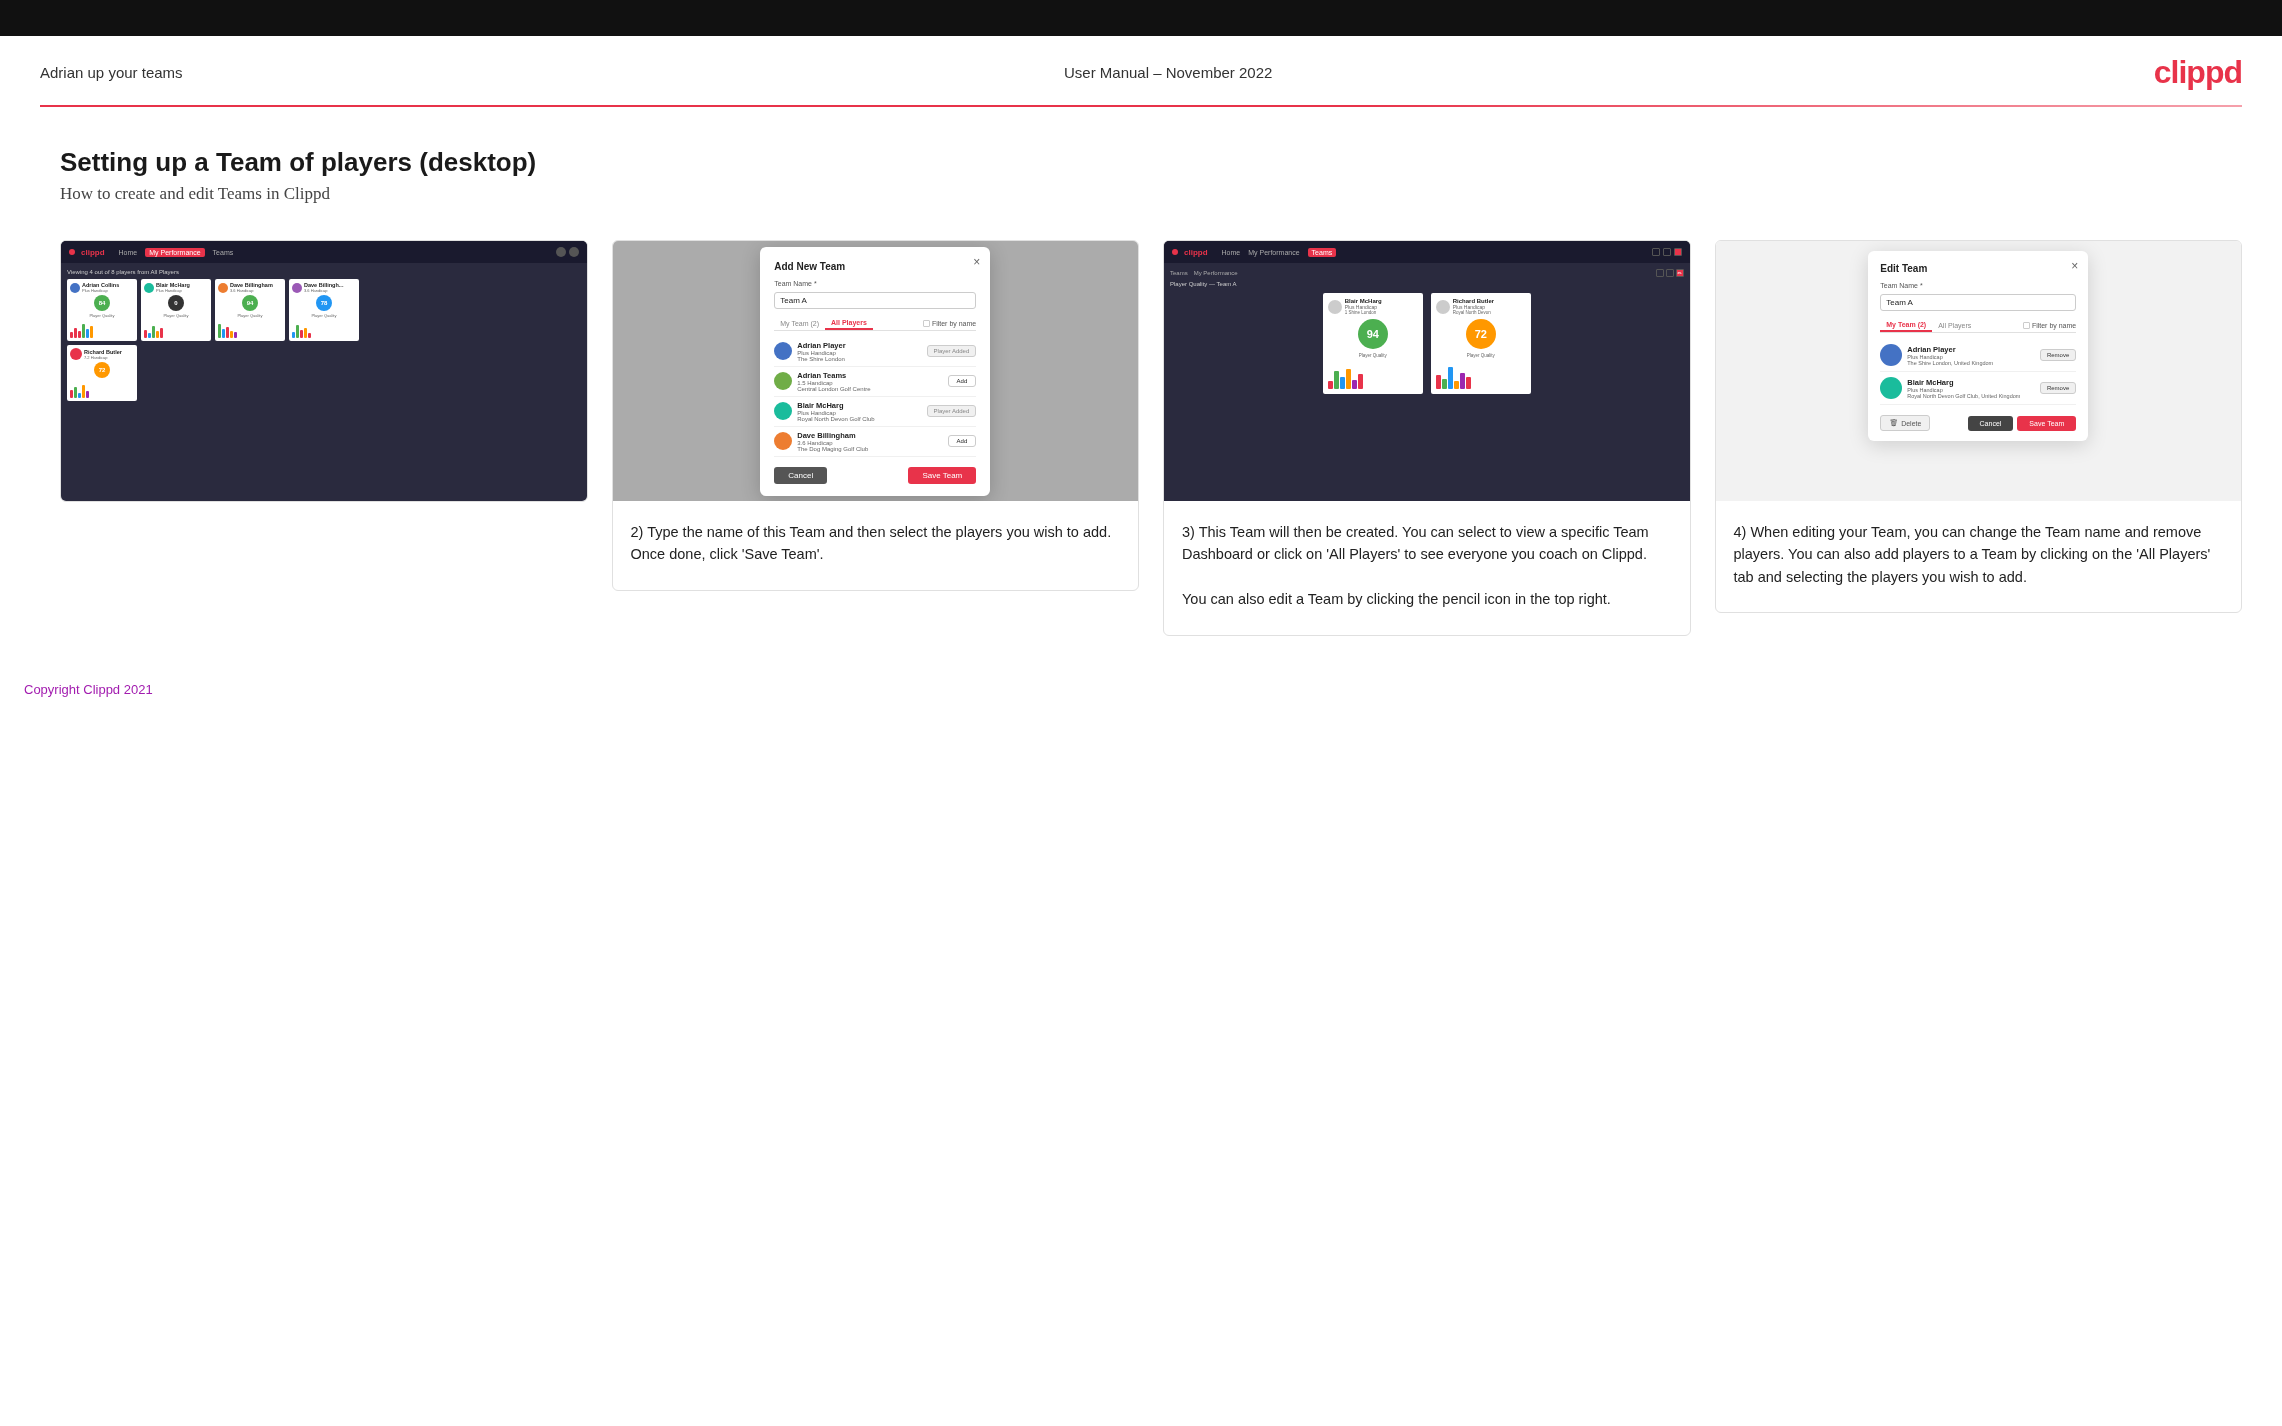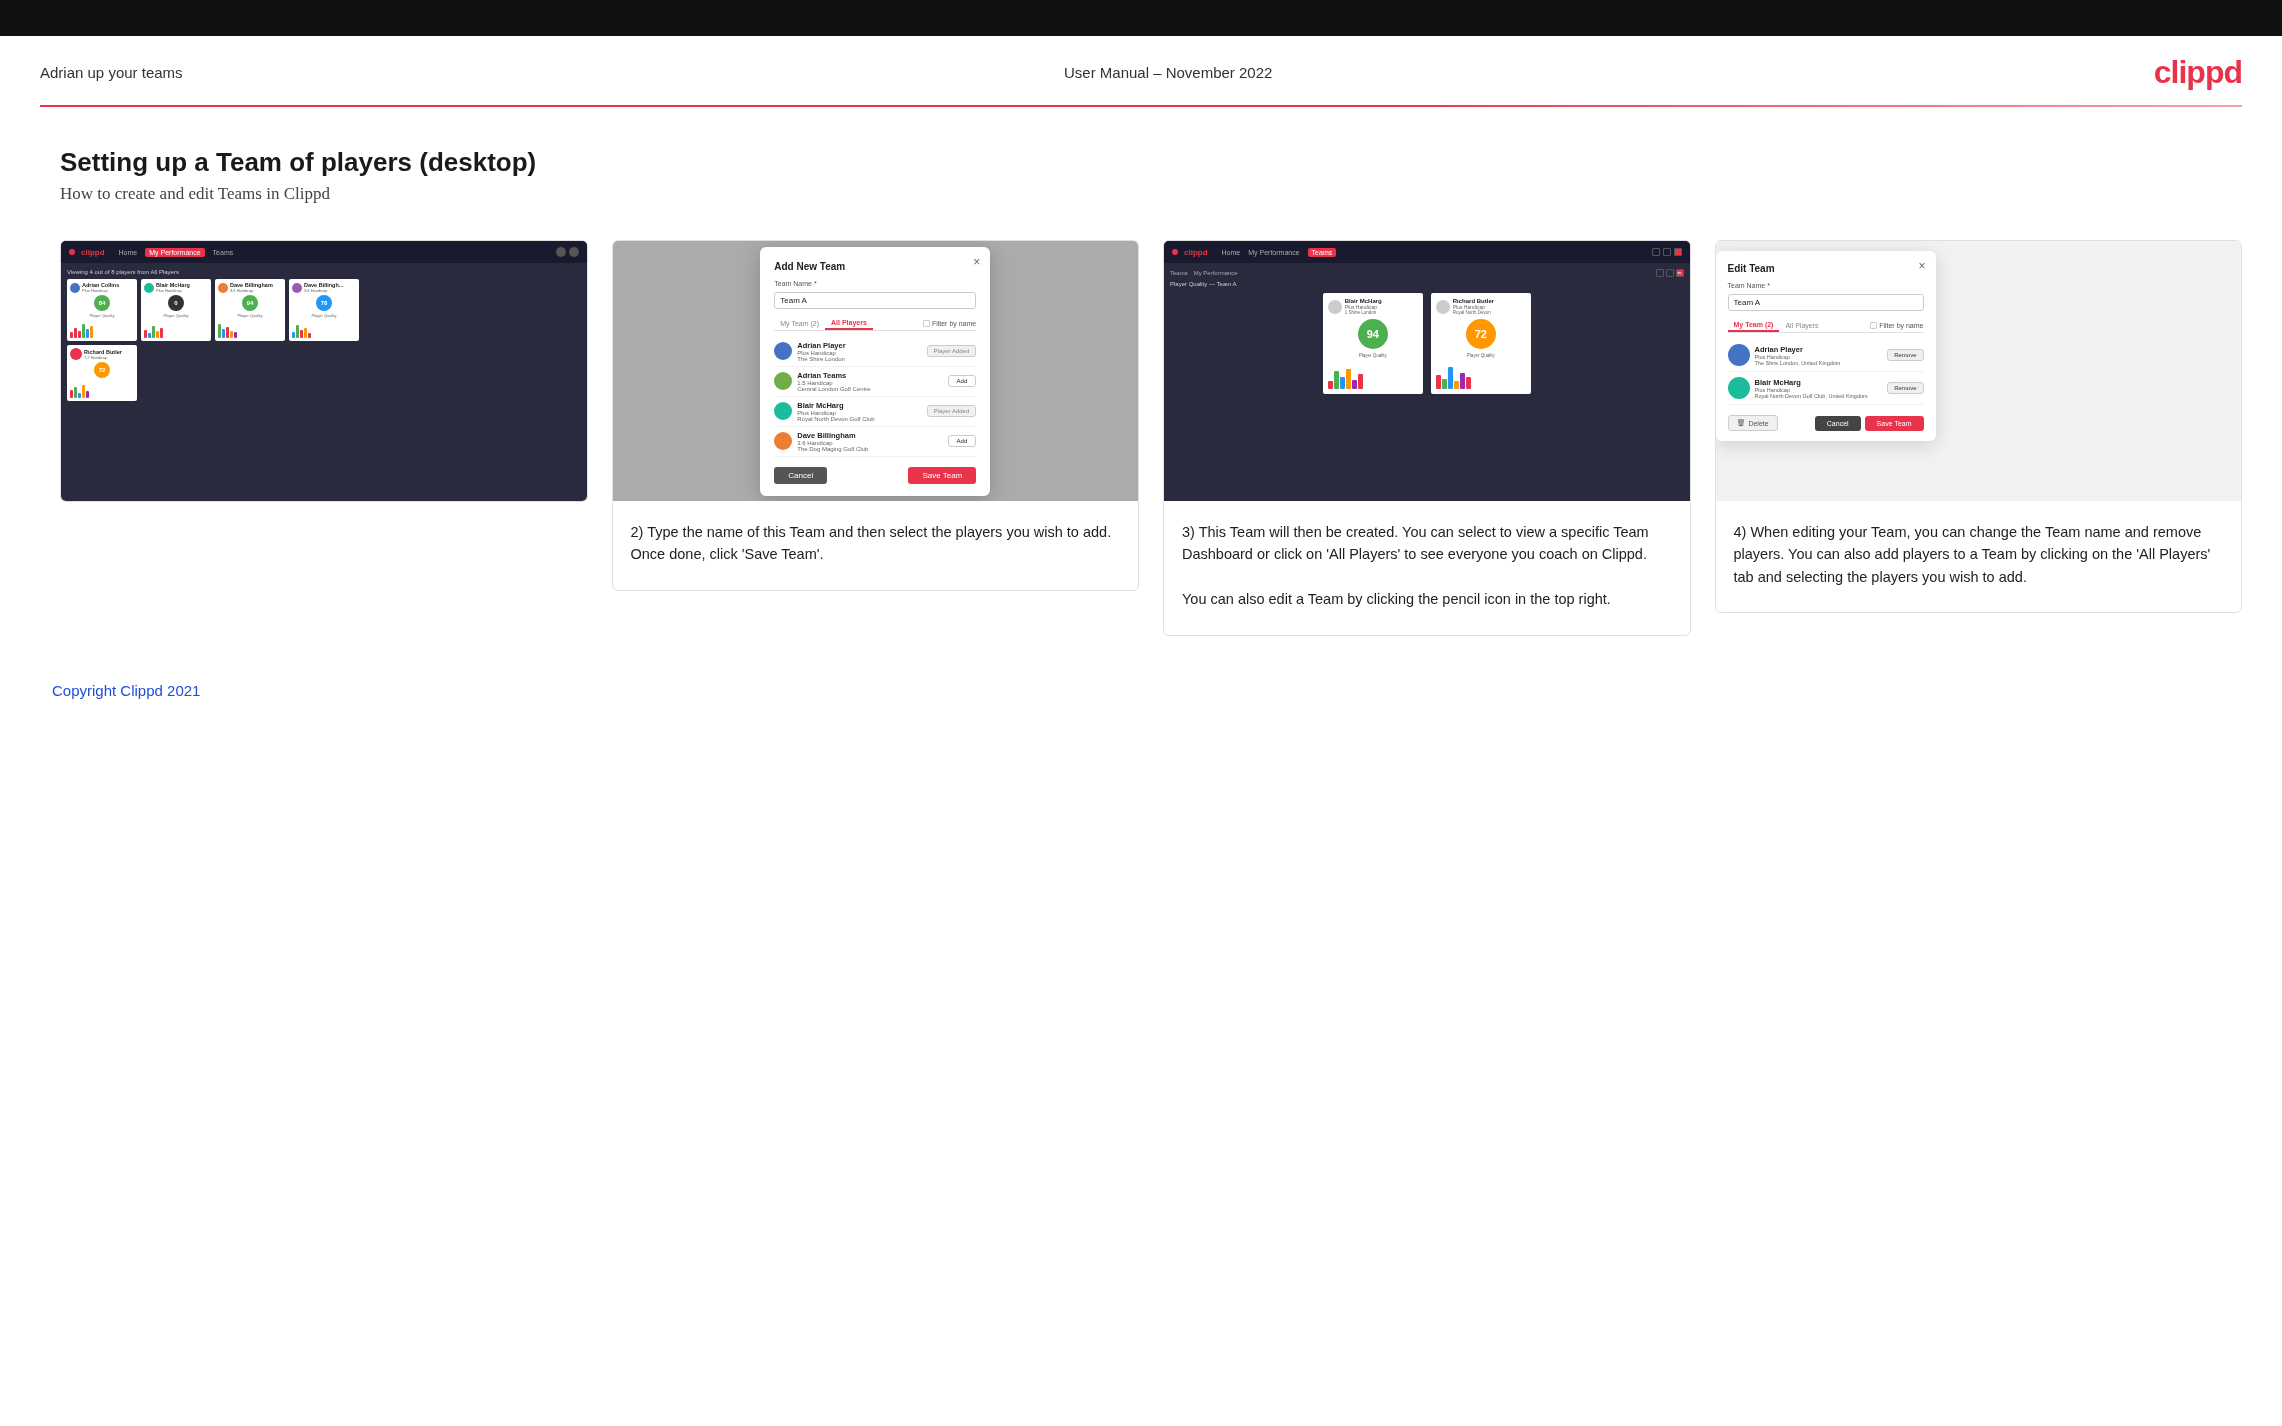--- a/index.html
+++ b/index.html
@@ -92,23 +92,23 @@
     .card-text {
       padding: 20px 18px 24px 18px;
       font-size: 14.5px;
       color: #222;
       line-height: 1.55;
       flex: 1;
     }
 
     
     .footer {
-      padding: 16px 52px;
-      font-size: 15px;
-      color: #1d4ed8;
+      padding: 16px 24px;
+      font-size: 13px;
+      color: #a21caf;
     }
 
     
     .ss1 {
       background: #2a2a3e;
       width: 100%;
       height: 100%;
       position: relative;
     }
     .ss1-topbar {
@@ -252,20 +252,21 @@
     .ss3-bars2 { display: flex; gap: 1px; align-items: flex-end; height: 28px; margin-top: 3px; }
     .ss3-bar2 { width: 4px; border-radius: 1px; }
 
     
     .ss4 {
       width: 100%;
       height: 100%;
       background: rgba(240,240,240,0.6);
       display: flex;
       align-items: flex-start;
+      justify-content: center;
       padding-top: 10px;
     }
     .ss4-modal {
       background: #fff;
       border-radius: 6px;
       width: 220px;
       padding: 12px 12px 10px 12px;
       position: relative;
       box-shadow: 0 4px 20px rgba(0,0,0,0.15);
     }

